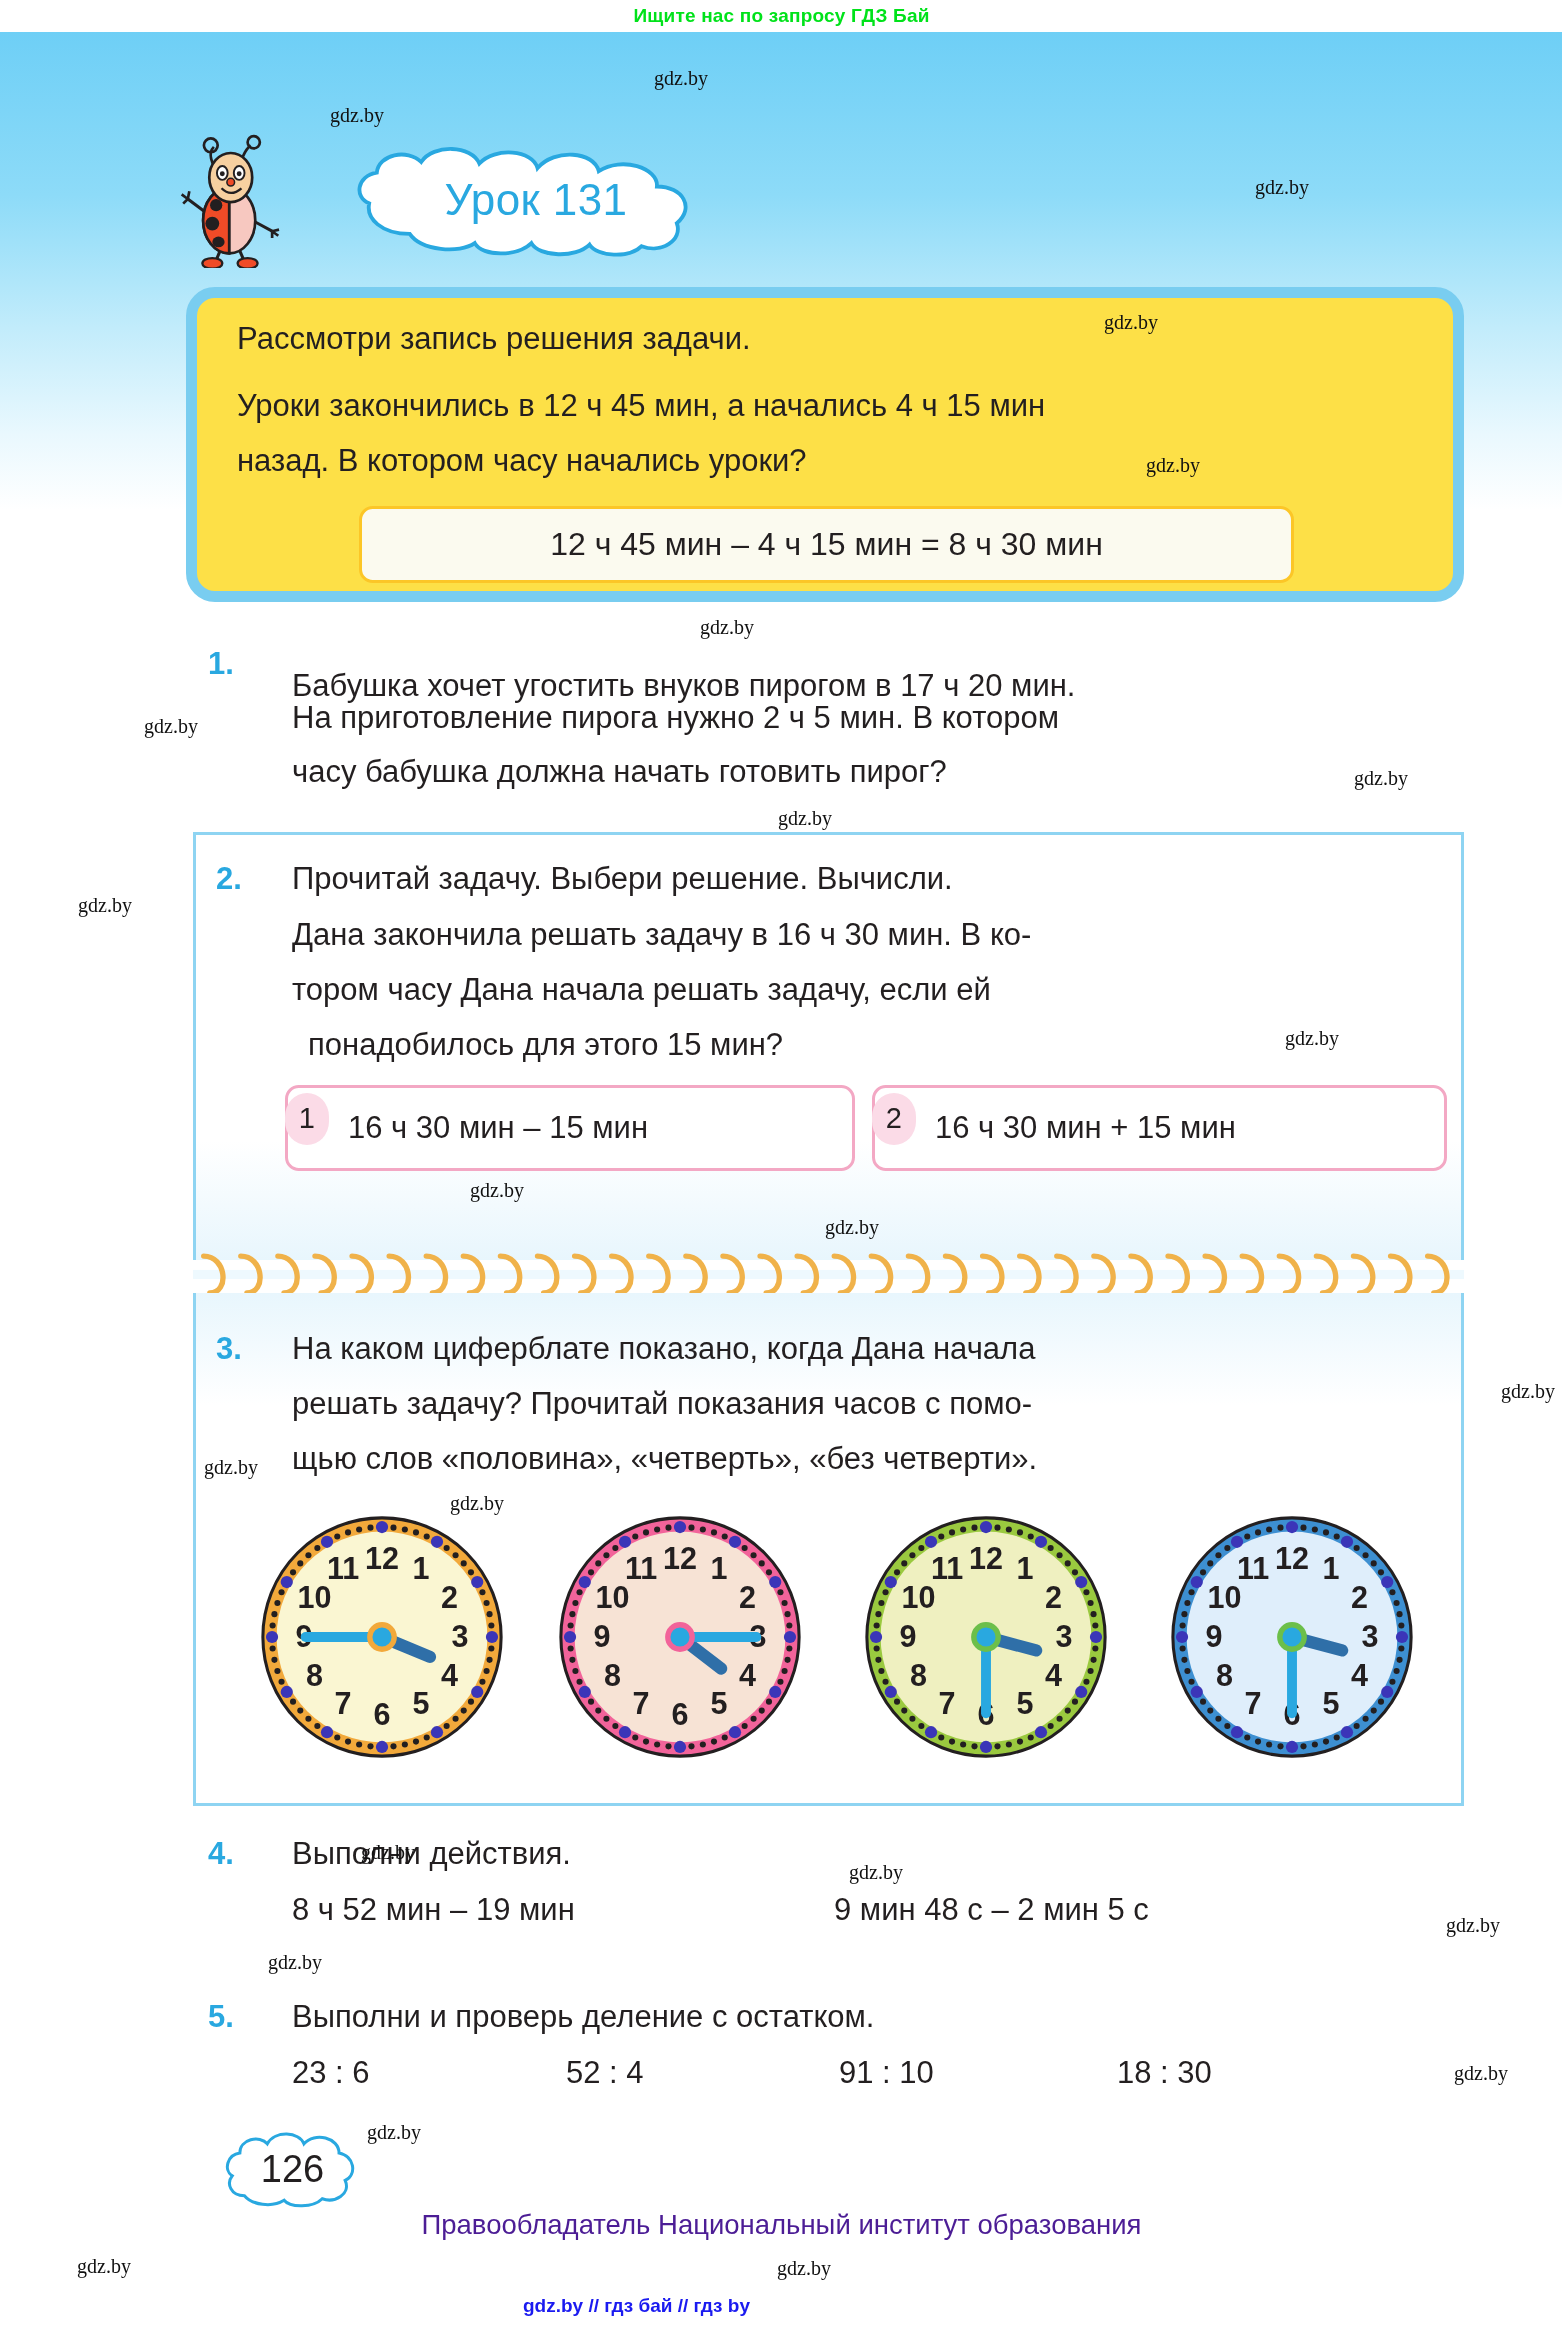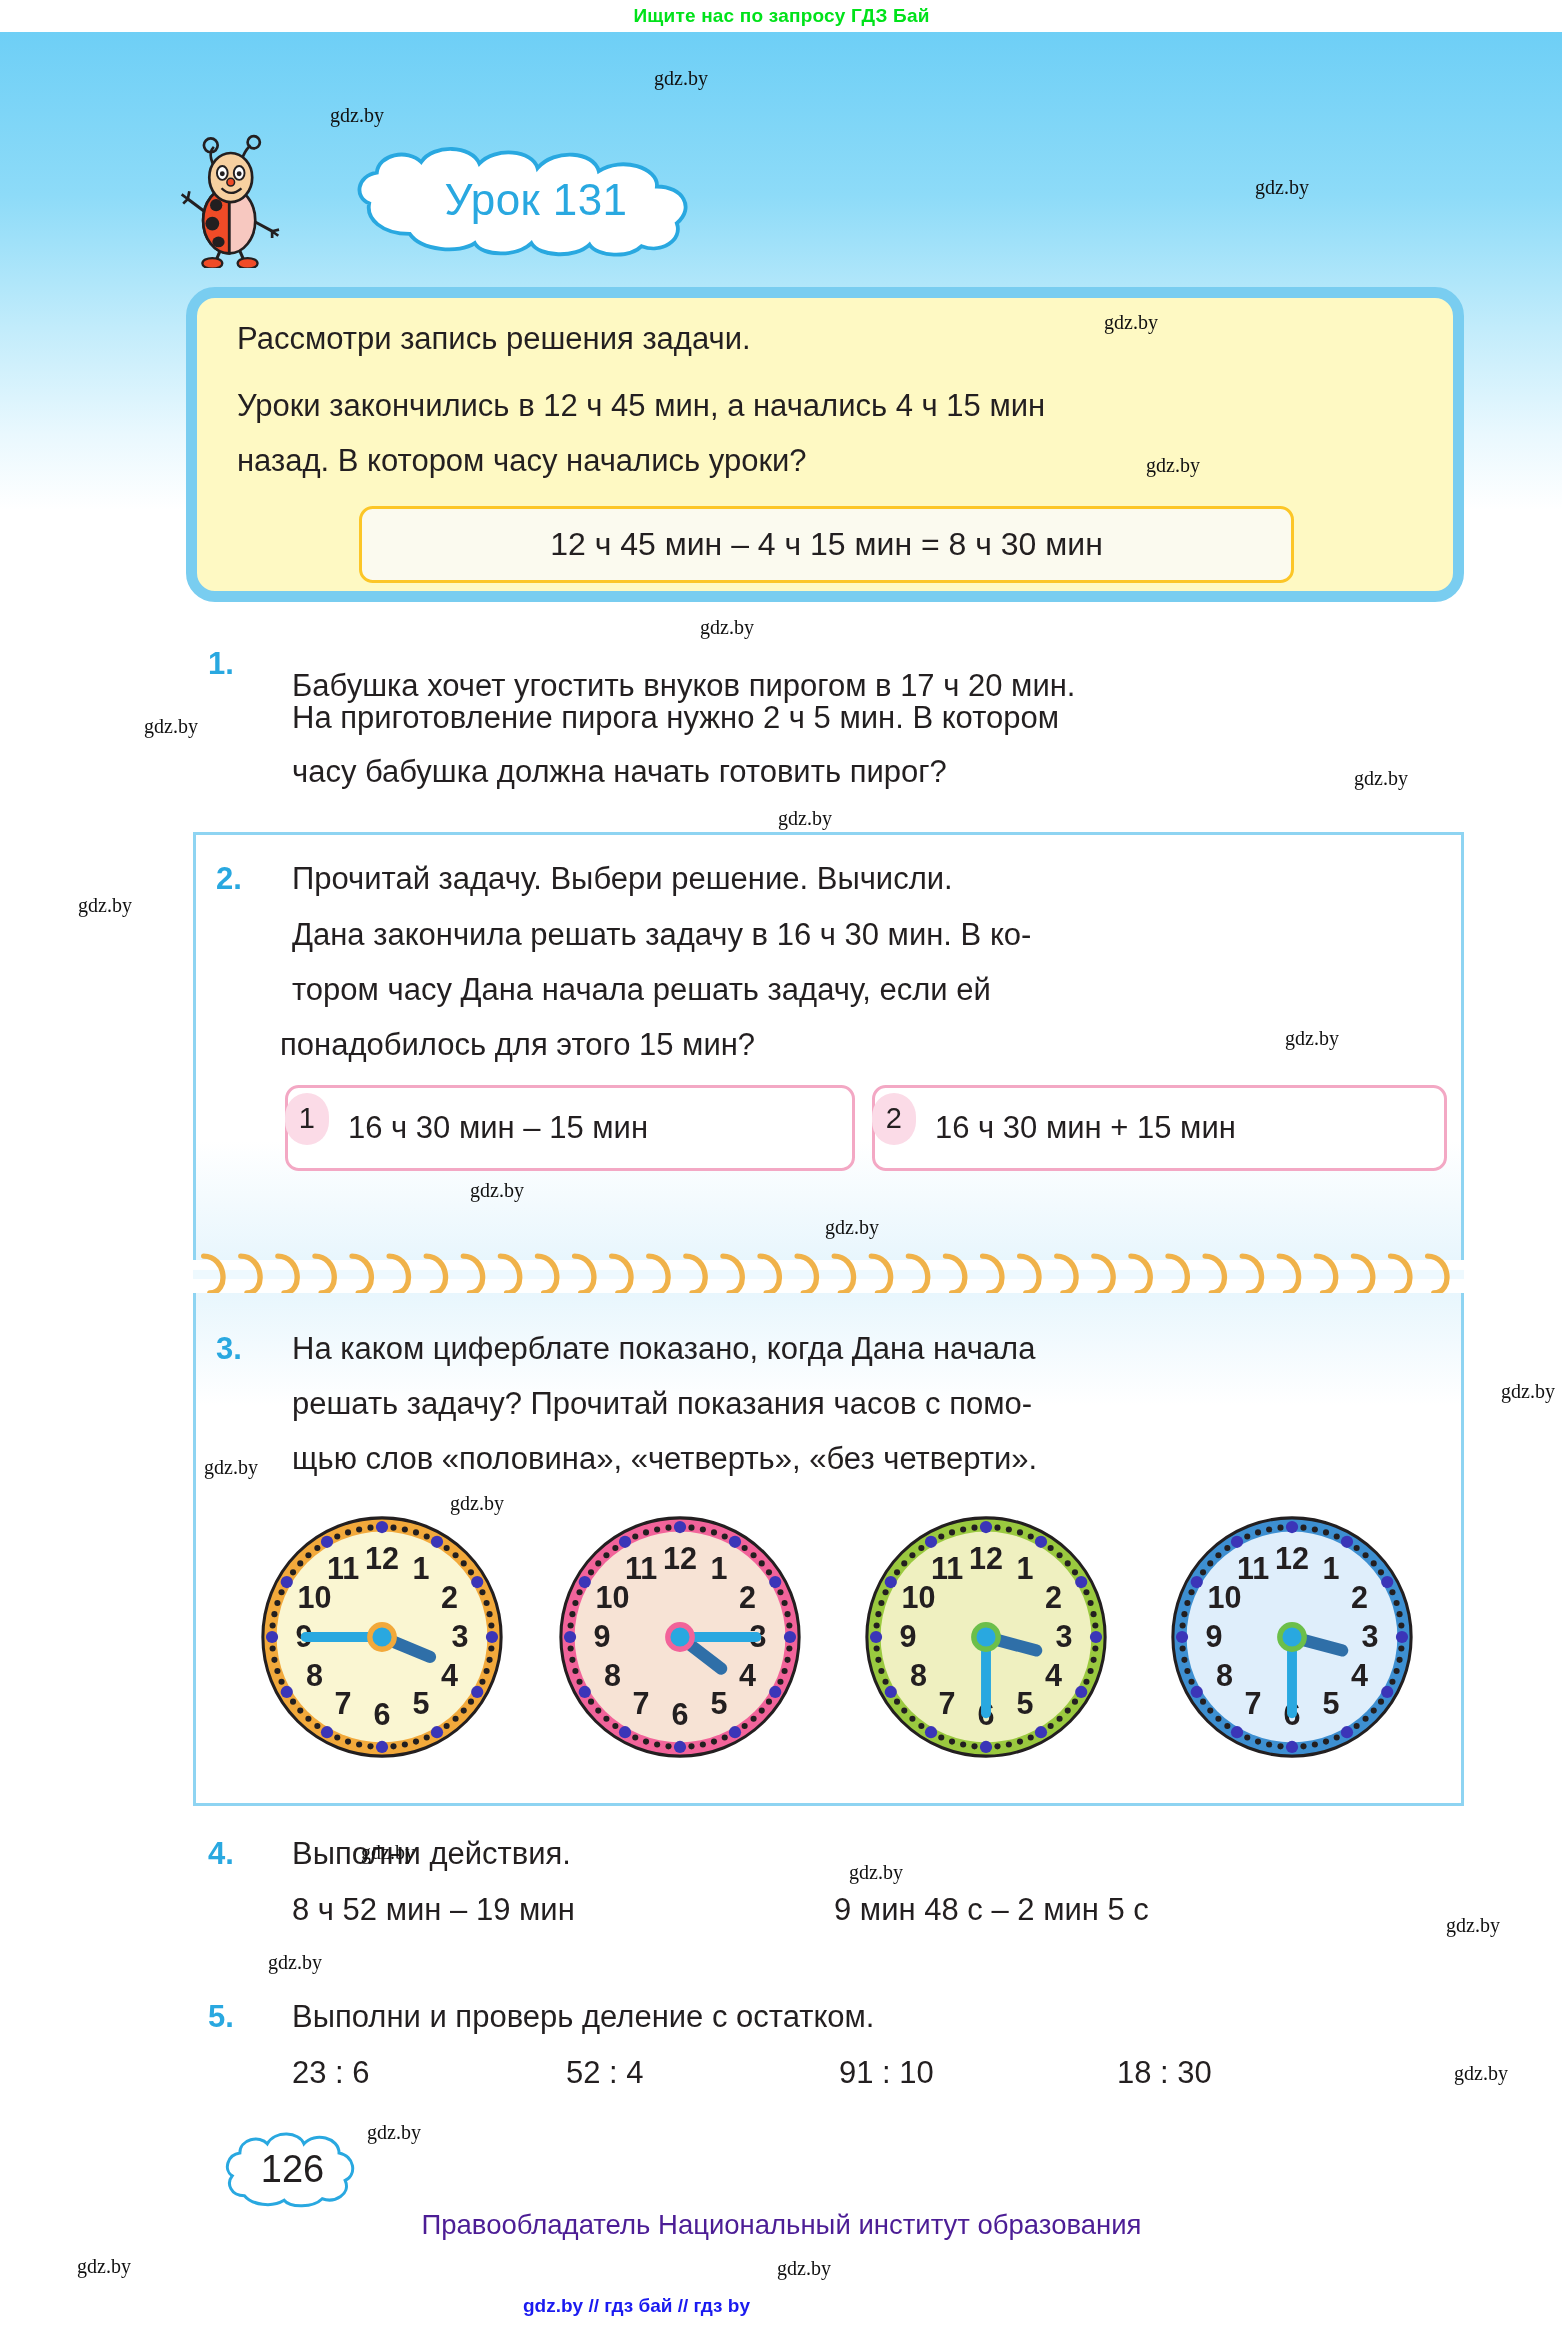--- a/index.html
+++ b/index.html
@@ -37,21 +37,21 @@
   .cloud-title{
     position:absolute; left:0; top:0; width:398px; height:115px;
     display:flex; align-items:center; justify-content:center;
     color:#29a8e0; font-size:44px; font-weight:normal;
     letter-spacing:0.4px; z-index:3;
   }
 
   
   .intro-card{
     position:absolute; left:186px; top:287px; width:1278px; height:315px;
-    background:#fef9c3; border:11.5px solid #79cdf0; border-radius:29px;
+    background:#fde047; border:11.5px solid #79cdf0; border-radius:29px;
   }
   .intro-line{
     position:absolute; color:#231f20; font-size:31px; white-space:nowrap;
   }
   .intro-l1{ left:40px; top:23px; }
   .intro-l2{ left:40px; top:90px; }
   .intro-l3{ left:40px; top:145px; }
 
   .formula-box{
     position:absolute; left:162px; top:208px; width:935px; height:77px;
@@ -206,21 +206,21 @@
   <div class="ex-num" style="left:208px; top:646px;">1.</div>
   <div class="ex-line" style="left:292px; top:646px;margin-top:22px;">Бабушка хочет угостить внуков пирогом в 17 ч 20 мин.</div>
   <div class="ex-line" style="left:292px; top:700px;">На приготовление пирога нужно 2 ч 5 мин. В котором</div>
   <div class="ex-line" style="left:292px; top:754px;">часу бабушка должна начать готовить пирог?</div>
 
   <div class="panel2"></div>
   <div class="ex-num" style="left:216px; top:861px;">2.</div>
   <div class="ex-line" style="left:292px; top:861px;">Прочитай задачу. Выбери решение. Вычисли.</div>
   <div class="ex-line" style="left:292px; top:917px;">Дана закончила решать задачу в 16 ч 30 мин. В  ко-</div>
   <div class="ex-line" style="left:292px; top:972px;">тором часу Дана начала решать задачу, если ей</div>
-  <div class="ex-line" style="left:280px; top:1027px;">понадобилось для этого 15 мин?</div>
+  <div class="ex-line" style="left:308px; top:1027px;">понадобилось для этого 15 мин?</div>
 
   <div class="opt-box opt-1">
     <span class="opt-badge">1</span>
     <span class="opt-text">16 ч 30 мин – 15 мин</span>
   </div>
   <div class="opt-box opt-2">
     <span class="opt-badge">2</span>
     <span class="opt-text">16 ч 30 мин + 15 мин</span>
   </div>
 

